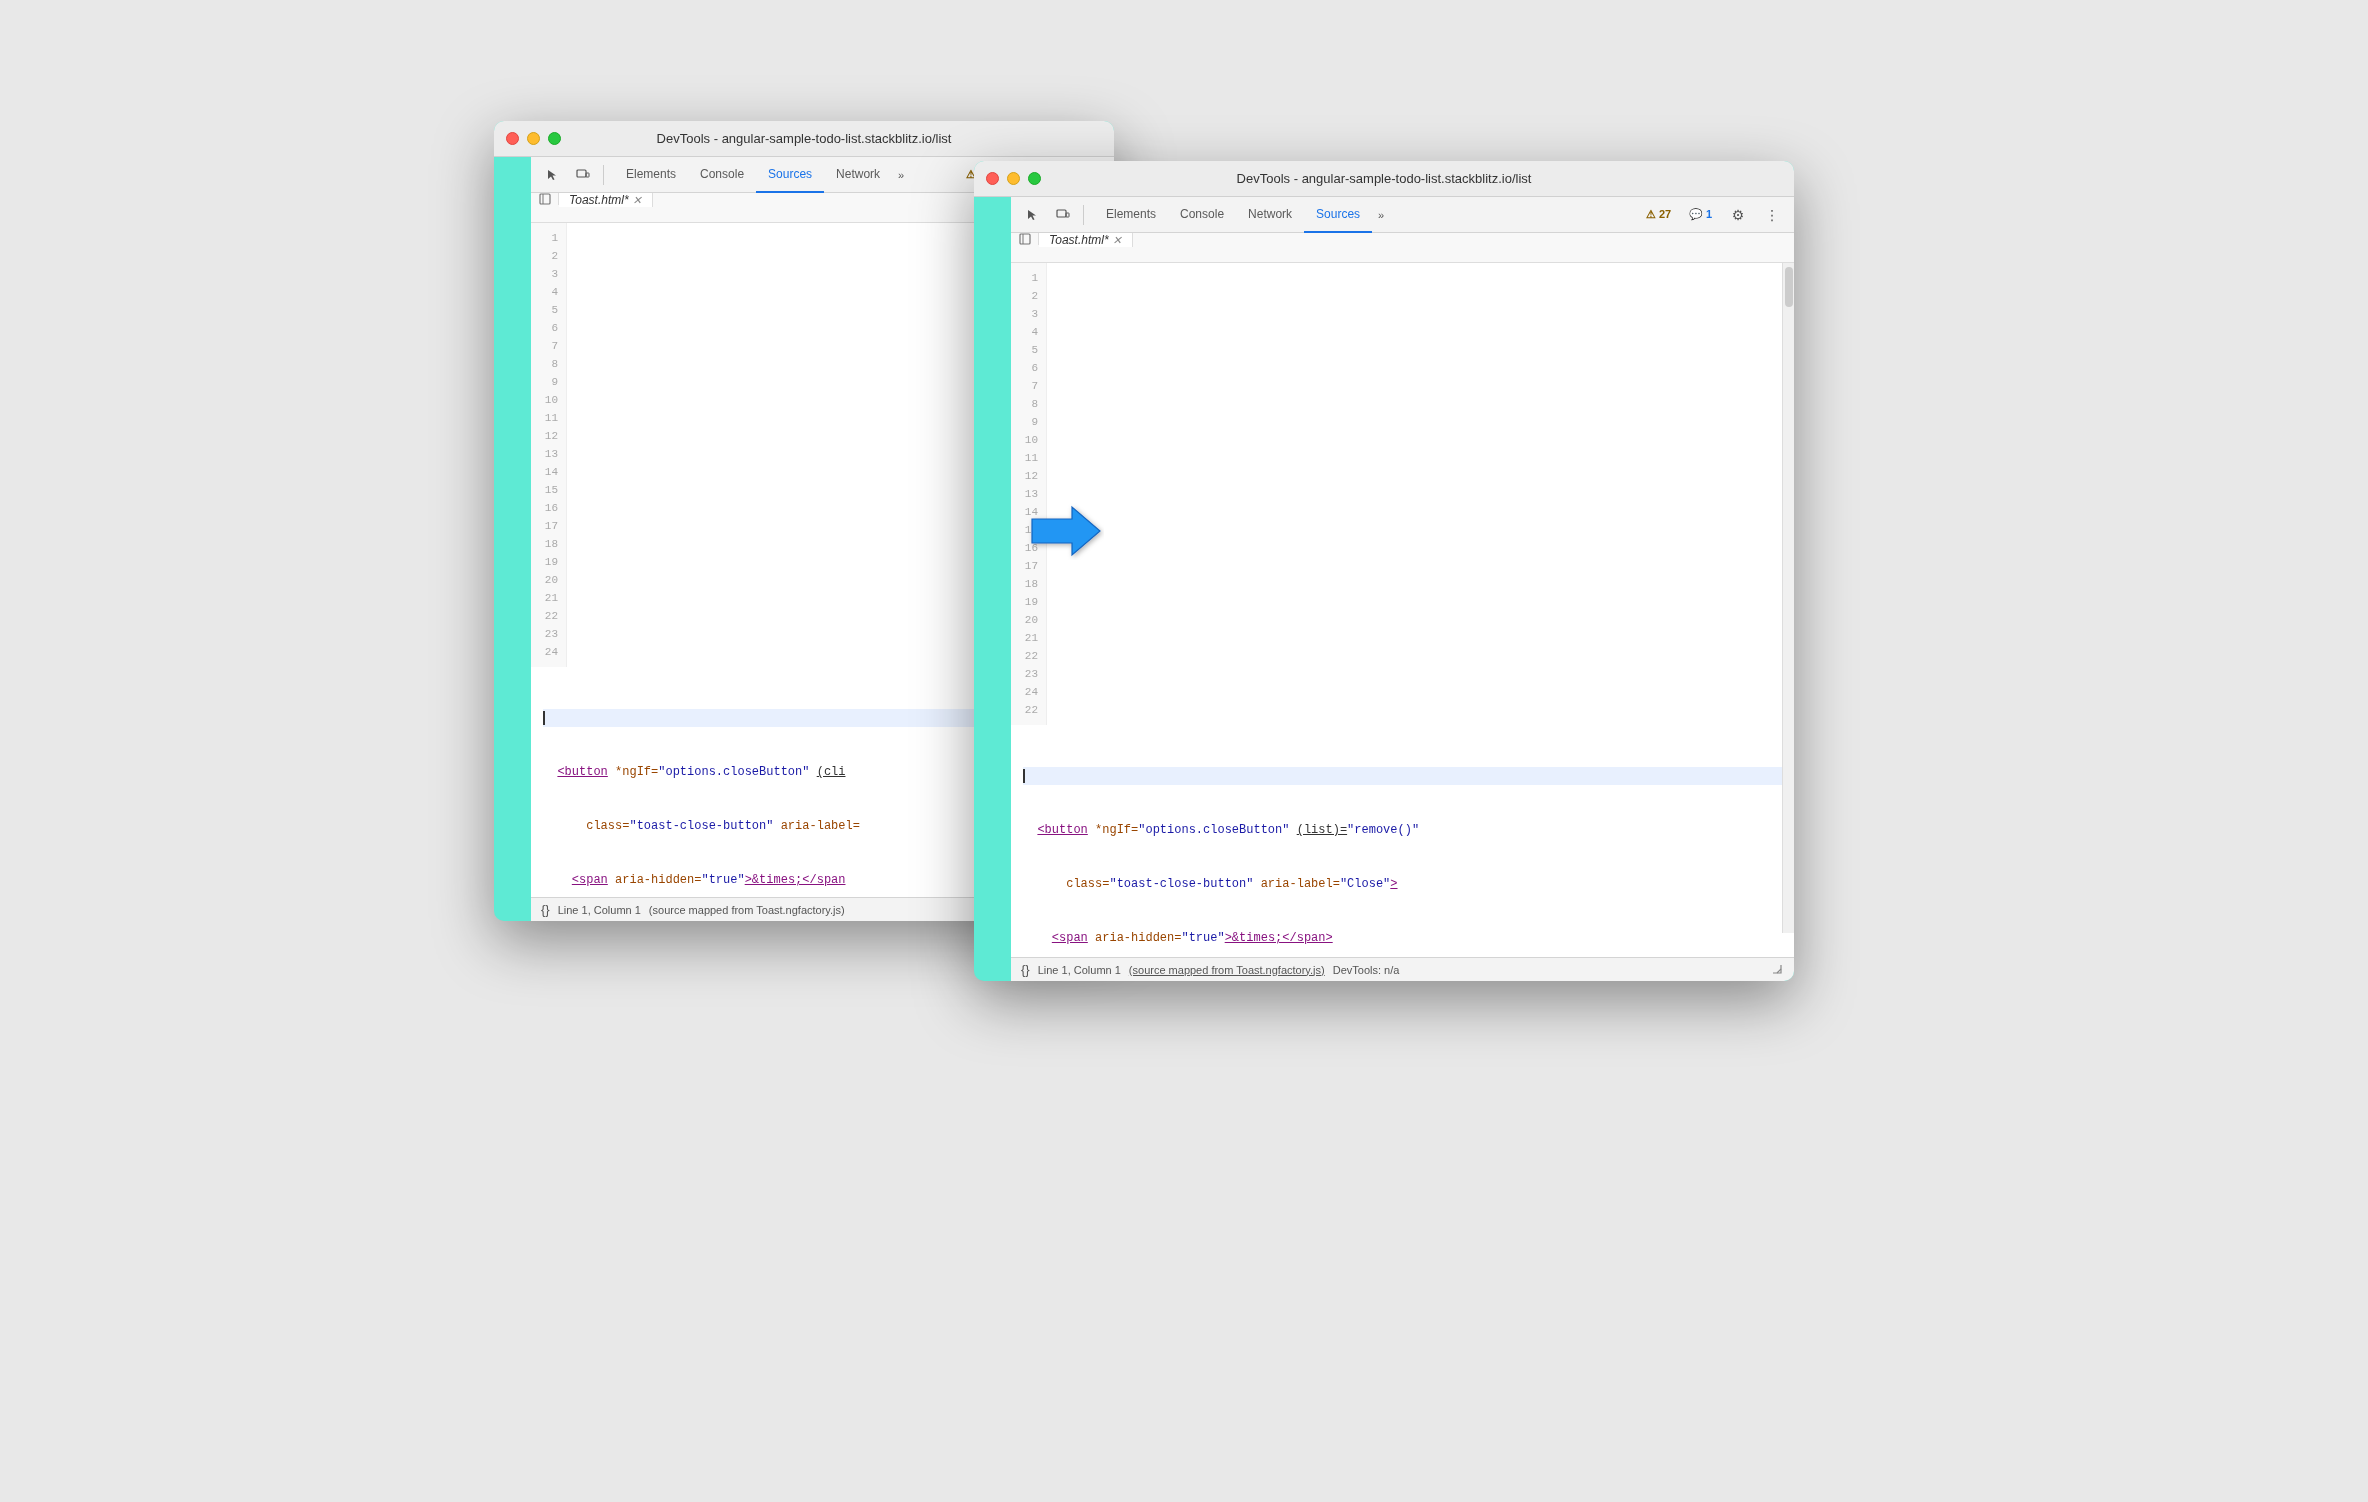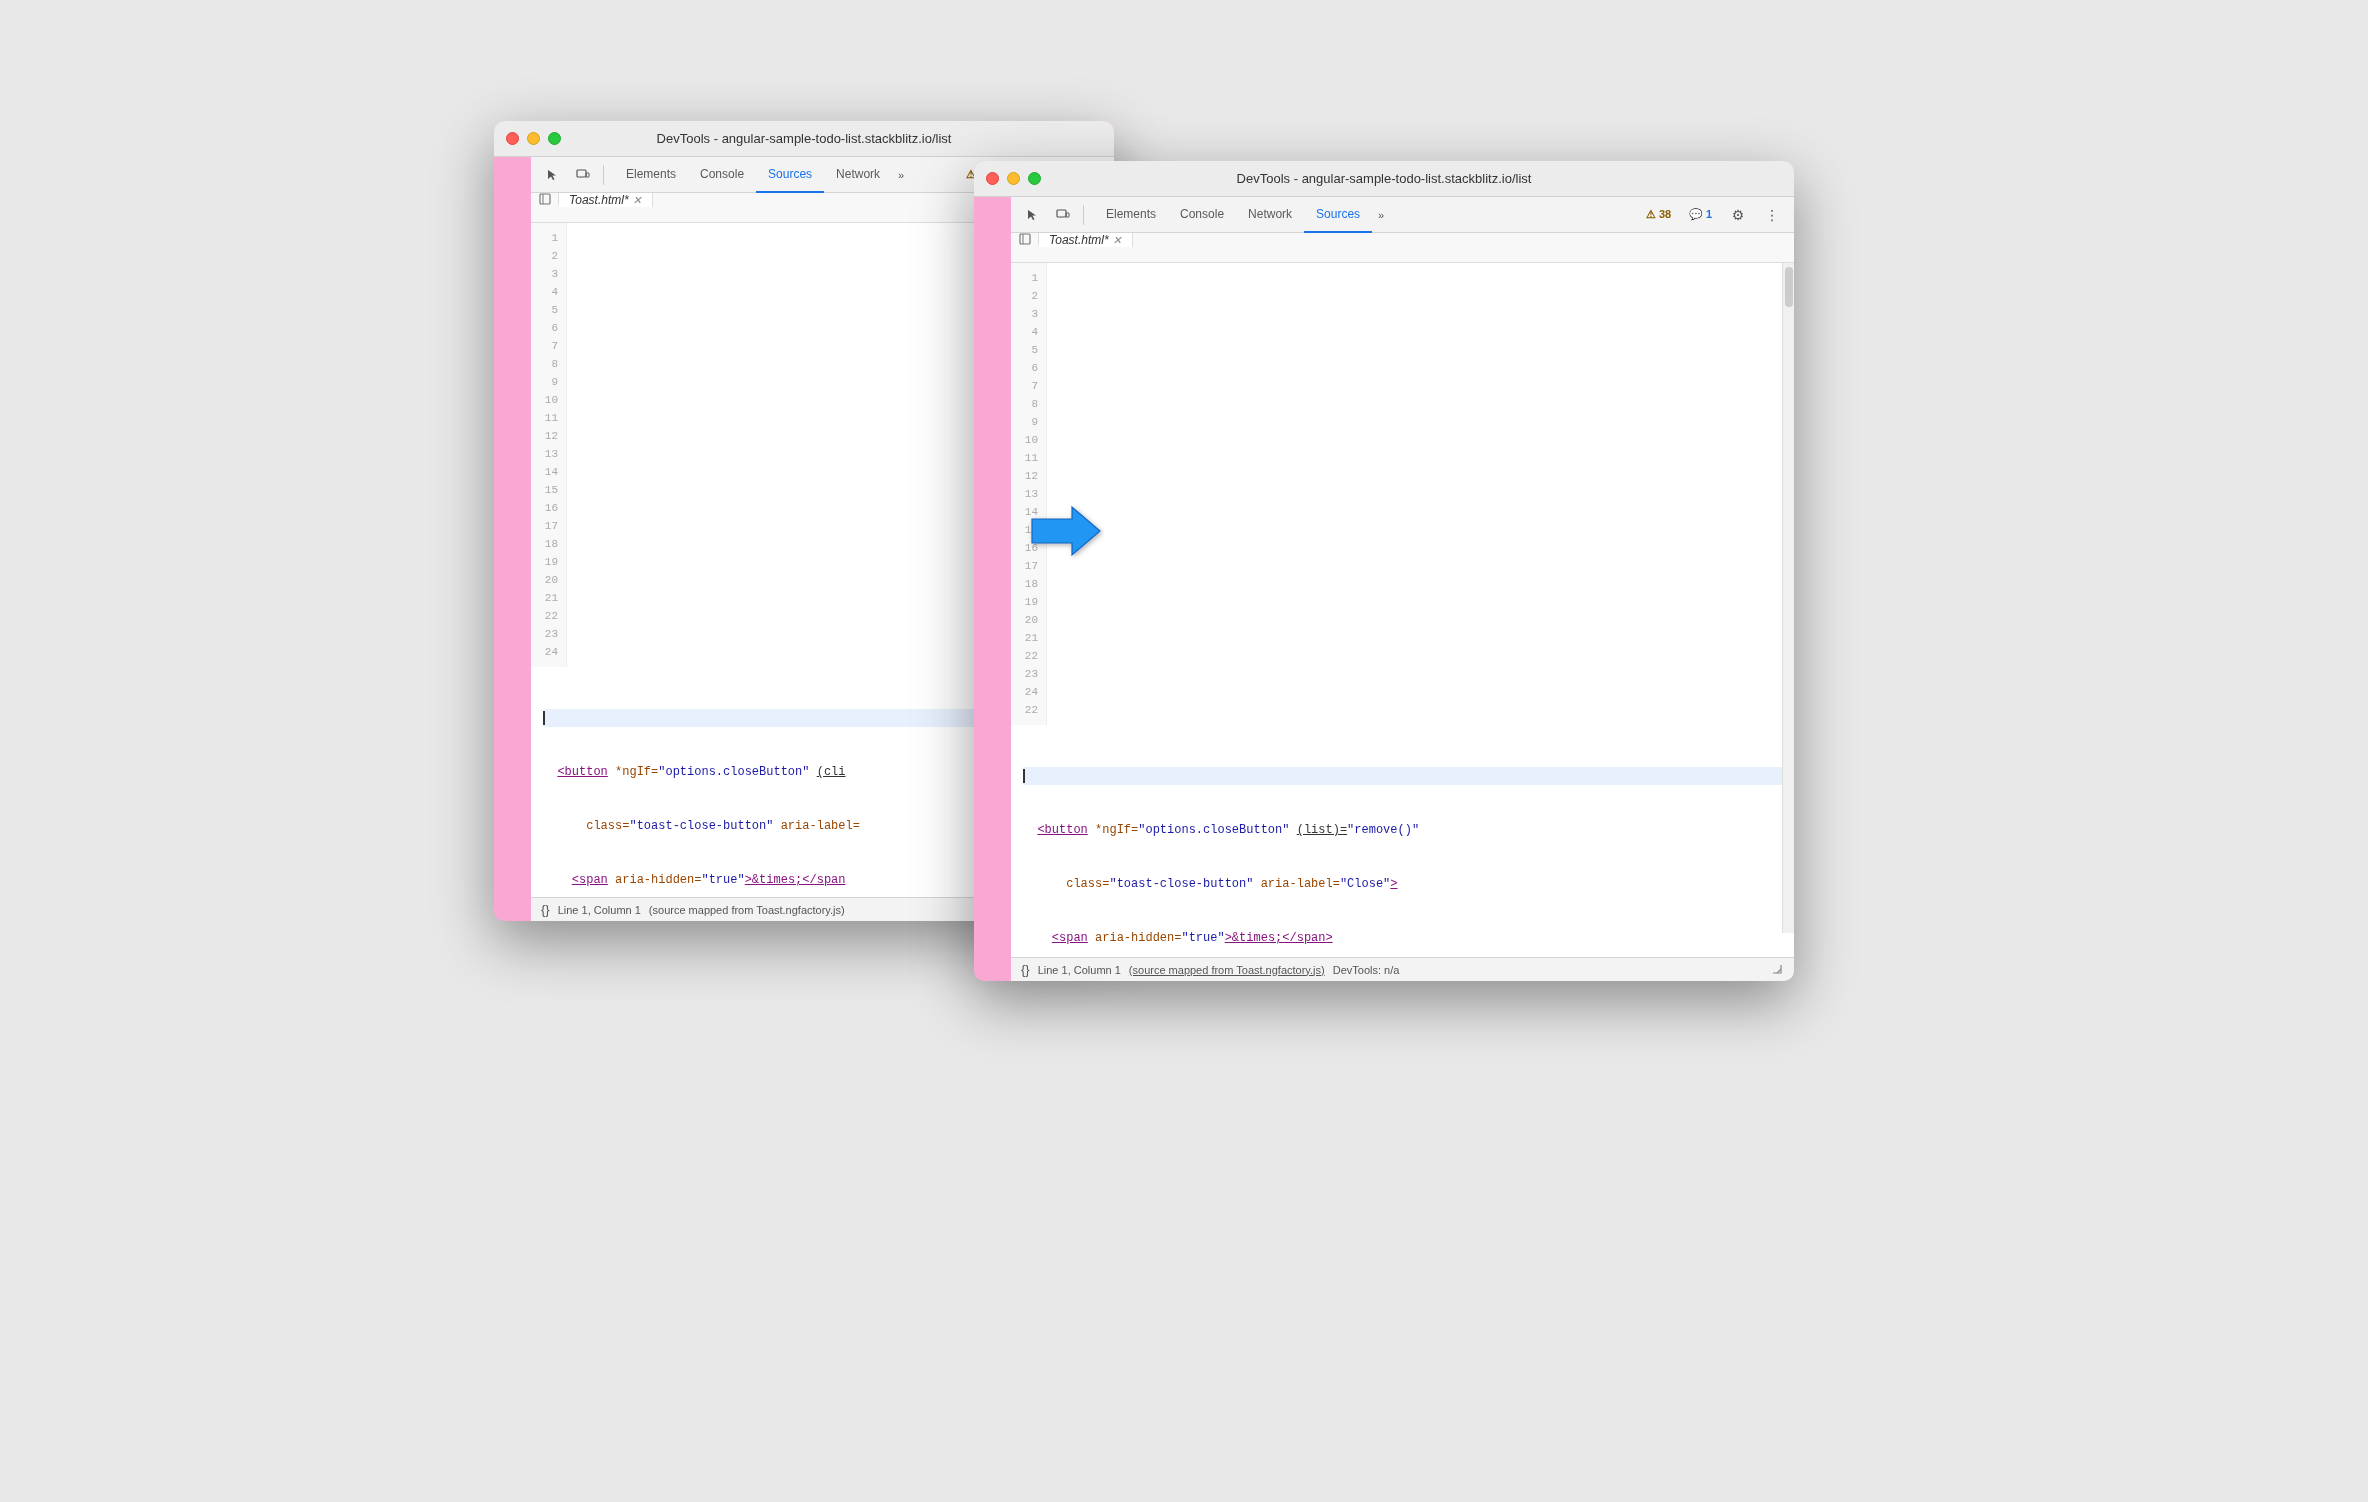--- a/index.html
+++ b/index.html
@@ -18,21 +18,21 @@
       width: 1380px;
       height: 1380px;
     }
 
     
     .devtools-window {
       position: absolute;
       border-radius: 10px;
       box-shadow: 0 20px 60px rgba(0,0,0,0.4);
       overflow: hidden;
-      background: #f9a8d4;
+      background: #5eead4;
     }
     .window-back {
       left: 0; top: 60px;
       width: 620px;
       height: 800px;
       z-index: 1;
     }
     .window-front {
       left: 480px; top: 100px;
       width: 820px;
@@ -382,21 +382,21 @@
         </div>
         <div class="dt-separator"></div>
         <div class="dt-tabs">
           <div class="dt-tab">Elements</div>
           <div class="dt-tab">Console</div>
           <div class="dt-tab">Network</div>
           <div class="dt-tab active">Sources</div>
           <div class="dt-more">»</div>
         </div>
         <div class="dt-right-icons">
-          <div class="dt-badge dt-badge-warn">⚠ 38</div>
+          <div class="dt-badge dt-badge-warn">⚠ 27</div>
           <div class="dt-badge dt-badge-info">💬 1</div>
           <div class="dt-icon-btn">⚙</div>
           <div class="dt-icon-btn">⋮</div>
         </div>
       </div>
 
       <div class="file-tabbar">
         <div class="file-sidebar-toggle">
           <svg width="12" height="12" viewBox="0 0 12 12">
               <rect x="1" y="1" width="10" height="10" rx="1" fill="none" stroke="#777" stroke-width="1.2"></rect>

